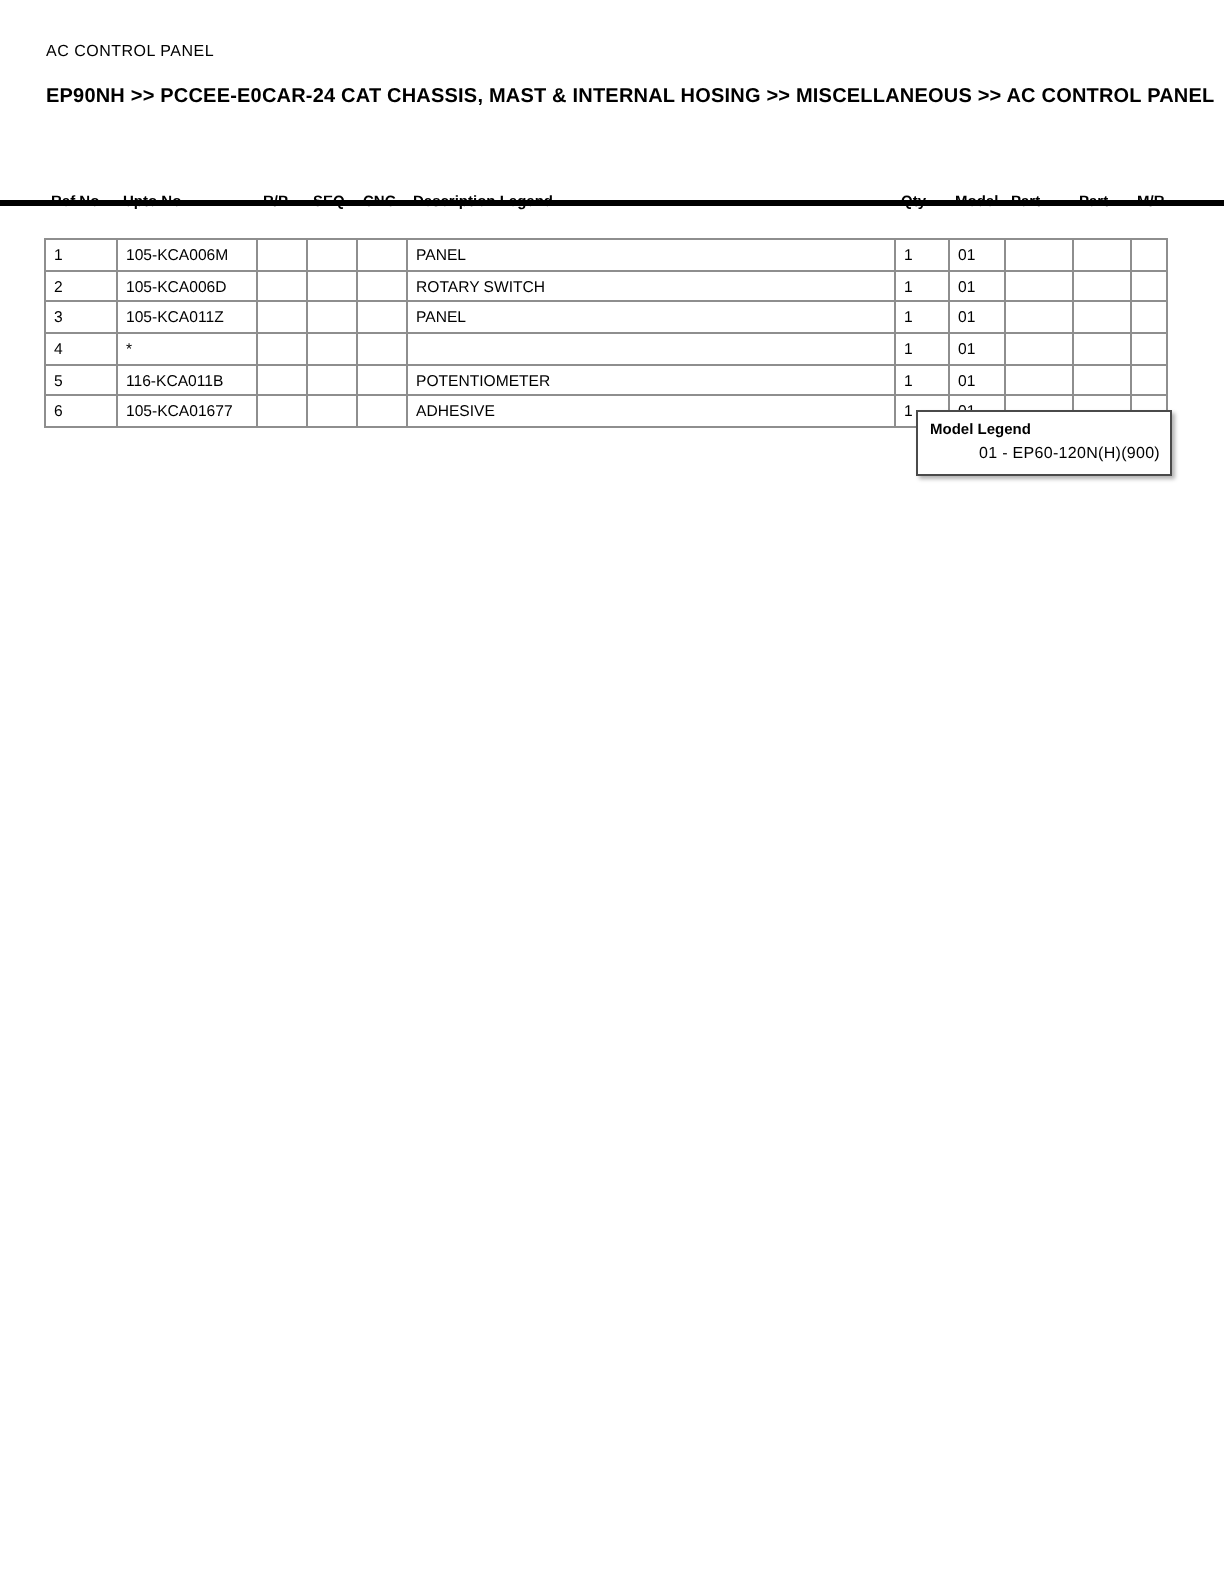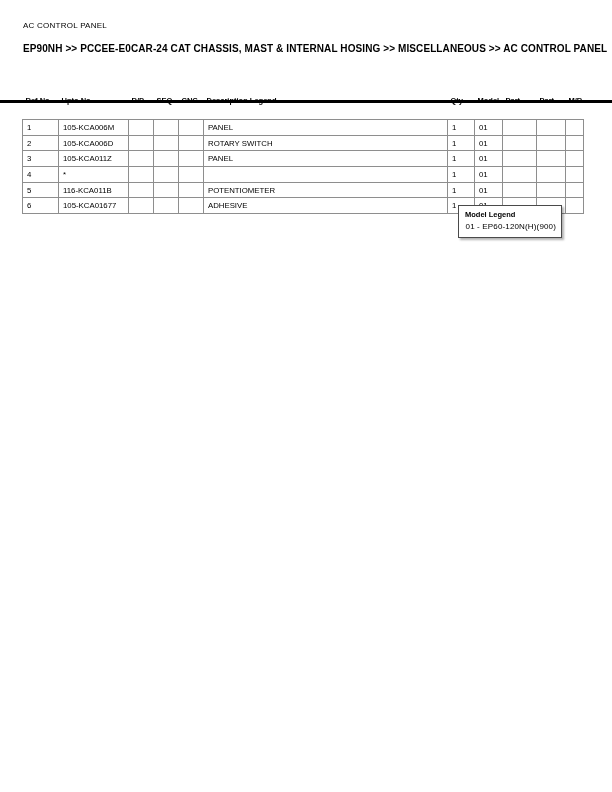--- a/index.html
+++ b/index.html
@@ -68,21 +68,21 @@
     box-sizing: border-box;
     padding: 0 1px 0 4px;
     white-space: nowrap;
     overflow: hidden;
     background: #ffffff;
   }
   .legend-box {
     position: absolute;
     left: 458px;
     top: 205px;
-    width: 104px;
+    width: 128px;
     height: 33px;
     box-sizing: border-box;
     background: #ffffff;
     border: 1.5px solid #4a4a4a;
     box-shadow: 1.5px 1.5px 2px rgba(0,0,0,0.3);
     padding: 4px 5px 0 6px;
   }
   .legend-title {
     font-size: 7.5px;
     font-weight: bold;

